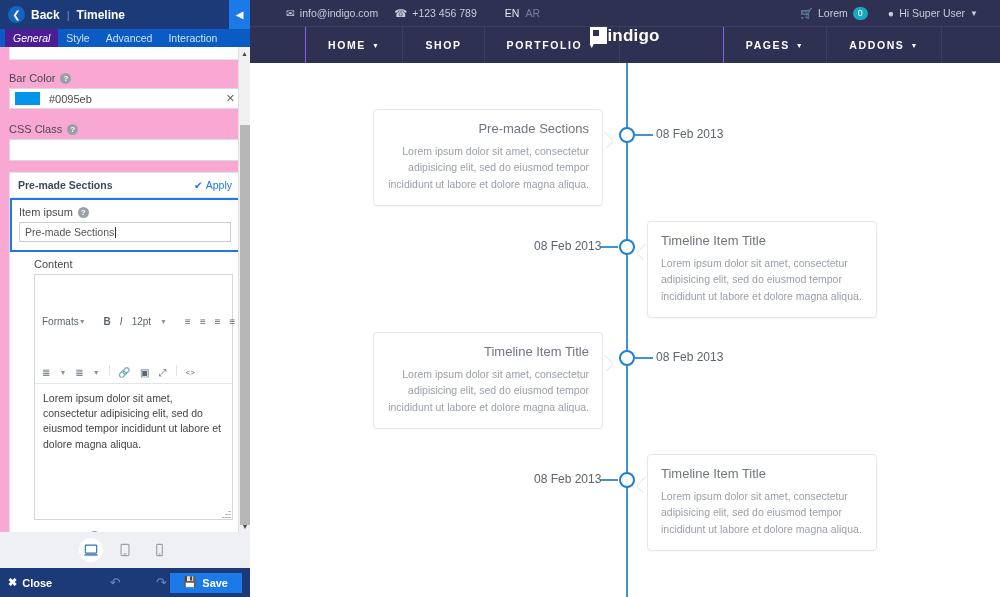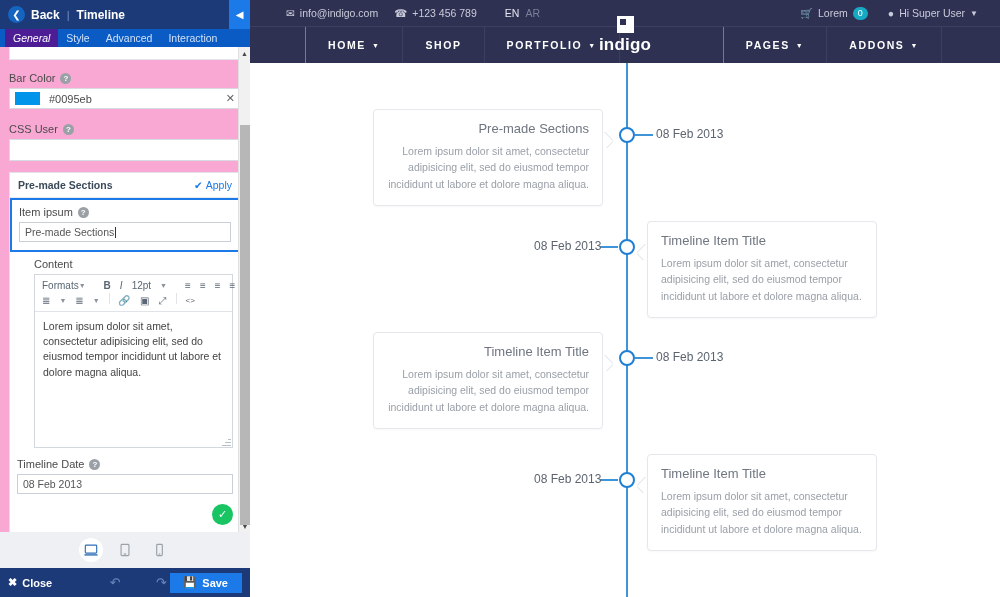--- a/index.html
+++ b/index.html
@@ -126,20 +126,21 @@
   .content-sec { padding: 6px 7px 8px 24px; }
   .editor {
     border: 1px solid #d3d8de; background: #fff;
   }
   .ed-toolbar {
     border-bottom: 1px solid #e0e4e8; padding: 3px 4px;
   }
   .ed-row {
     display: flex; gap: 3px; height: 15px;
     color: #5a6673;
+    margin-top: 36px;
   }
   .ed-btn {
     padding: 0 3px; font-size: 10px; cursor: pointer;
     display: flex; align-items: center; line-height: 1;
   }
   .ed-sep { width: 1px; height: 11px; background: #e0e4e8; margin: 0 3px; }
   .ed-caret { font-size: 7px; color: #8a939c; }
   .ed-area {
     padding: 7px 8px; font-size: 10.5px; color: #444;
     line-height: 1.45; height: 135px; position: relative;
@@ -240,21 +241,21 @@
   }
   .nav-group { display: flex; align-items: stretch; }
   .nav-item {
     display: flex; align-items: center; gap: 6px;
     padding: 0 22px; color: #fff; font-size: 10.5px;
     font-weight: bold; letter-spacing: 1.6px; cursor: pointer;
     border-right: 1px solid #3c3f61;
   }
   .nav-item:first-child { border-left: 1px solid #8b5cf6; }
   .logo-box {
-    width: 100px; display: flex; flex-direction: column;
+    width: 100px; display: flex; flex-direction: row;
     align-items: center; justify-content: center;
     position: absolute; left: 50%; transform: translateX(-50%);
     top: -20px; height: 56px;
   }
   .logo-mark {
     width: 17px; height: 17px; background: #fff; position: relative;
   }
   .logo-mark::after {
     content: ''; position: absolute; left: 3px; top: 3px;
     width: 6px; height: 6px; background: #2e3151;
@@ -346,21 +347,21 @@
         <span>Bar Color</span>
         <span class="help-icon">?</span>
       </div>
       <div class="input-row">
         <span class="swatch"></span>
         <span class="swatch-val">#0095eb</span>
         <span class="clear-x">✕</span>
       </div>
 
       <div class="field-label" style="margin-top:14px">
-        <span>CSS User</span>
+        <span>CSS Class</span>
         <span class="help-icon">?</span>
       </div>
       <div class="blank-input"></div>
 
       <div class="premade-box">
         <div class="premade-head">
           <span class="premade-title">Pre-made Sections</span>
           <span class="apply-link">
             <span>✔</span>
             <span>Apply</span>

